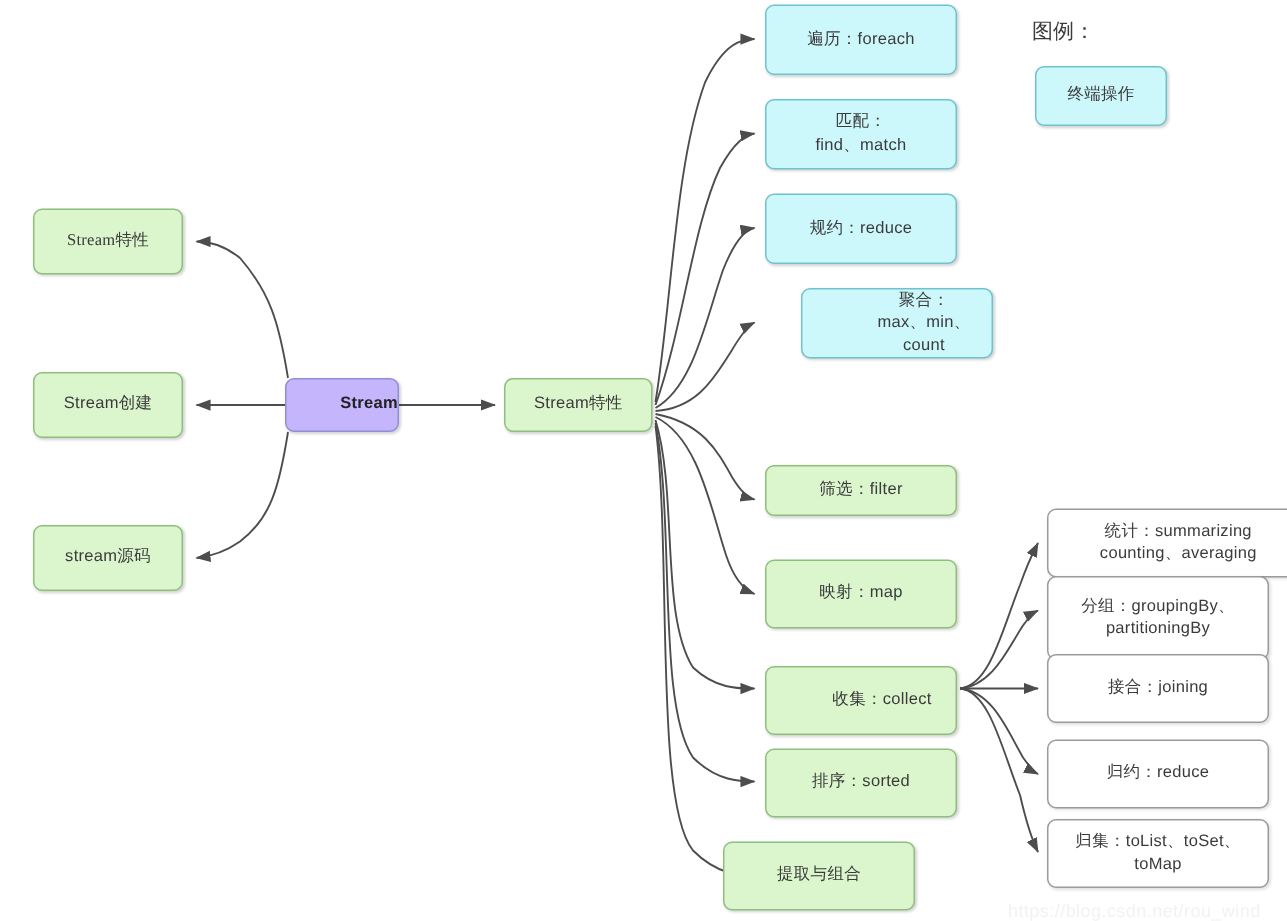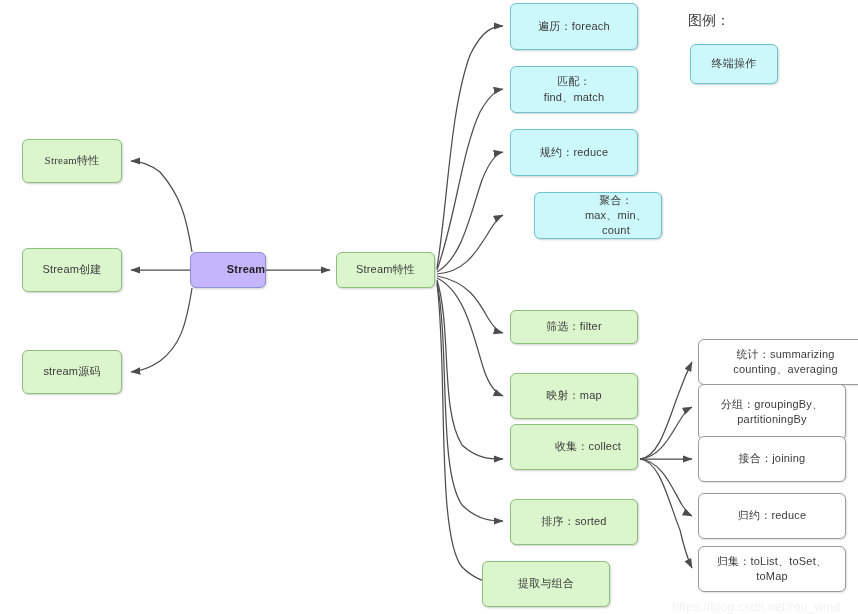--- a/index.html
+++ b/index.html
@@ -142,21 +142,21 @@
   <div class="node n-cyan" style="left:534px; top:192px; width:128px; height:47px;padding-left:40px;">
     <span>聚合：
 max、min、count</span>
   </div>
   <div class="node n-green" style="left:510px; top:310px; width:128px; height:34px;">
     <span>筛选：filter</span>
   </div>
   <div class="node n-green" style="left:510px; top:373px; width:128px; height:46px;">
     <span>映射：map</span>
   </div>
-  <div class="node n-green" style="left:510px; top:424px; width:128px; height:46px;padding-left:32px;">
+  <div class="node n-green" style="left:510px; top:444px; width:128px; height:46px;padding-left:32px;">
     <span>收集：collect</span>
   </div>
   <div class="node n-green" style="left:510px; top:499px; width:128px; height:46px;">
     <span>排序：sorted</span>
   </div>
   <div class="node n-green" style="left:482px; top:561px; width:128px; height:46px;">
     <span>提取与组合</span>
   </div>
 
   <div class="node n-white" style="left:698px; top:339px; width:175px; height:46px;">

